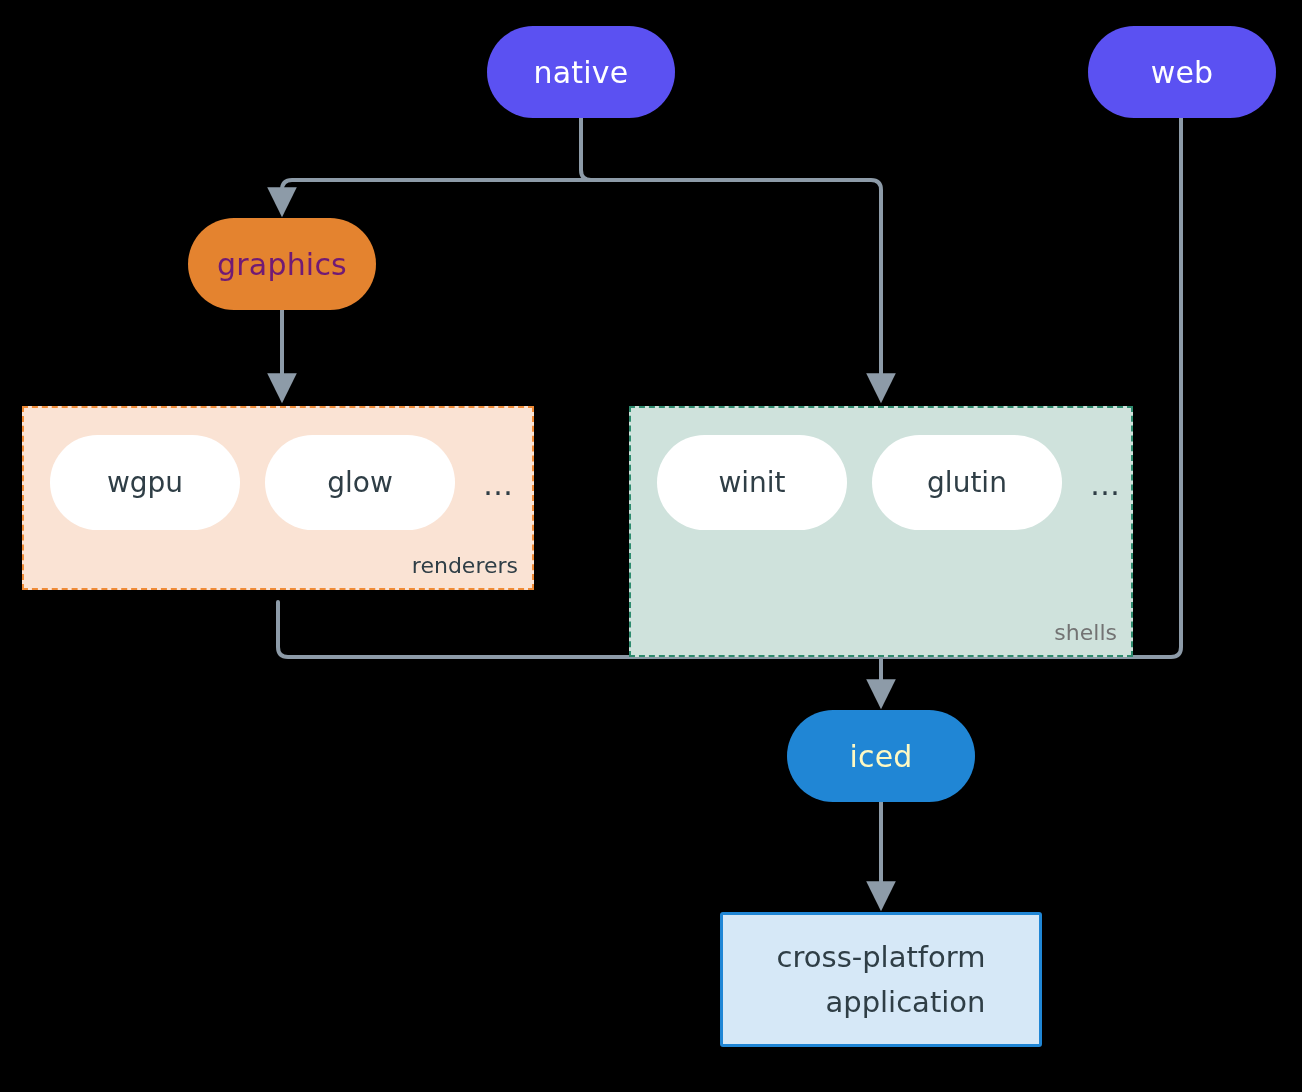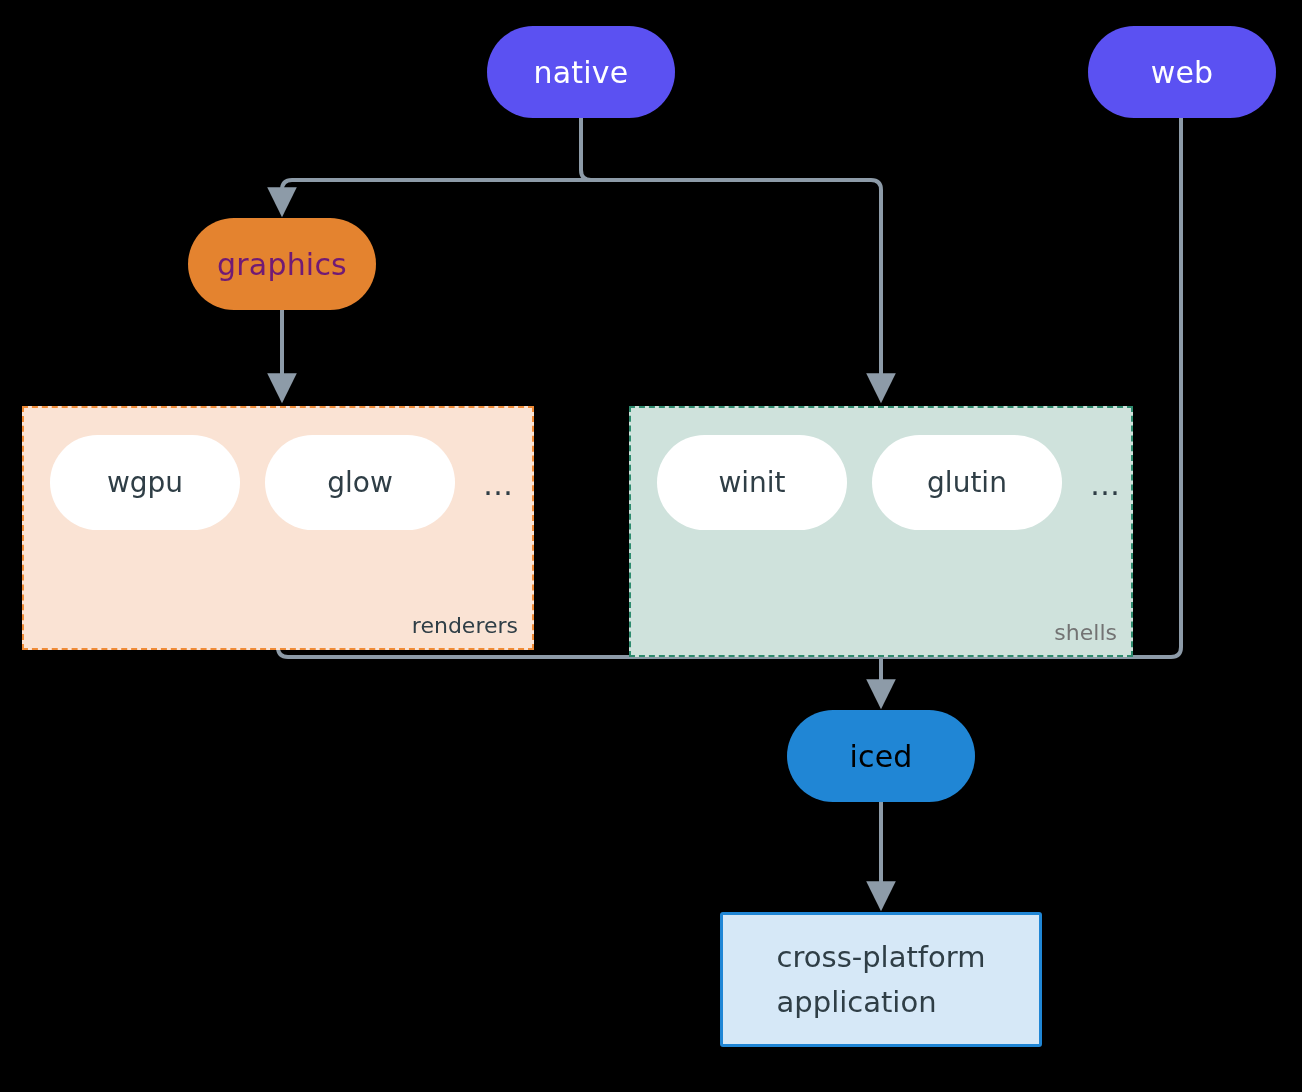--- a/index.html
+++ b/index.html
@@ -22,21 +22,21 @@
     width: 1302px;
     height: 1092px;
     pointer-events: none;
   }
   .node {
     position: absolute;
     display: flex;
     align-items: center;
     justify-content: center;
     box-sizing: border-box;
-    text-align: left;
+    text-align: right;
   }
   .pill-node {
     border-radius: 999px;
     color: #ffffff;
     font-size: 30px;
     letter-spacing: 0.2px;
   }
   .group-box {
     position: absolute;
     box-sizing: border-box;
@@ -111,21 +111,21 @@
   </div>
 
   <div class="node pill-node" id="node-web" style="left: 1088px; top: 26px; width: 188px; height: 92px; background: rgb(91, 81, 242); color: rgb(255, 255, 255);">
     <span>web</span>
   </div>
 
   <div class="node pill-node" id="node-graphics" style="left: 188px; top: 218px; width: 188px; height: 92px; background: rgb(228, 131, 47); color: #701a75;">
     <span>graphics</span>
   </div>
 
-  <div class="group-box" id="group-renderers" style="left: 22px; top: 406px; width: 512px; height: 244px; background: rgb(250, 227, 212); border-color: rgb(239, 139, 55);">
+  <div class="group-box" id="group-renderers" style="left: 22px; top: 406px; width: 512px; height: 184px; background: rgb(250, 227, 212); border-color: rgb(239, 139, 55);">
     <div class="inner-pill" id="item-wgpu" style="left: 26px; top: 27px; width: 190px; height: 95px;">
       <span>wgpu</span>
     </div>
     <div class="inner-pill" id="item-glow" style="left: 241px; top: 27px; width: 190px; height: 95px;">
       <span>glow</span>
     </div>
     <div class="ellipsis" id="ellipsis-renderers" style="left: 459px; top: 62px; color: rgb(47, 62, 70);">…</div>
     <div class="group-label" style="color: rgb(47, 62, 70); margin-top: 32px;">renderers</div>
   </div>
 
@@ -133,21 +133,21 @@
     <div class="inner-pill" id="item-winit" style="left: 26px; top: 27px; width: 190px; height: 95px;">
       <span>winit</span>
     </div>
     <div class="inner-pill" id="item-glutin" style="left: 241px; top: 27px; width: 190px; height: 95px;">
       <span>glutin</span>
     </div>
     <div class="ellipsis" id="ellipsis-shells" style="left: 459px; top: 62px; color: rgb(47, 62, 70);">…</div>
     <div class="group-label" style="color: #737373;">shells</div>
   </div>
 
-  <div class="node pill-node" id="node-iced" style="left: 787px; top: 710px; width: 188px; height: 92px; background: rgb(32, 134, 213); color: #000000;">
+  <div class="node pill-node" id="node-iced" style="left: 787px; top: 710px; width: 188px; height: 92px; background: rgb(32, 134, 213); color: #fef9c3;">
     <span>iced</span>
   </div>
 
   <div class="node rect-node" id="node-application" style="left: 720px; top: 912px; width: 322px; height: 135px; background: rgb(214, 232, 247); border-color: rgb(32, 134, 213); color: rgb(47, 62, 70);">
     <div>
       <div>cross-platform</div>
       <div>application</div>
     </div>
   </div>
 

